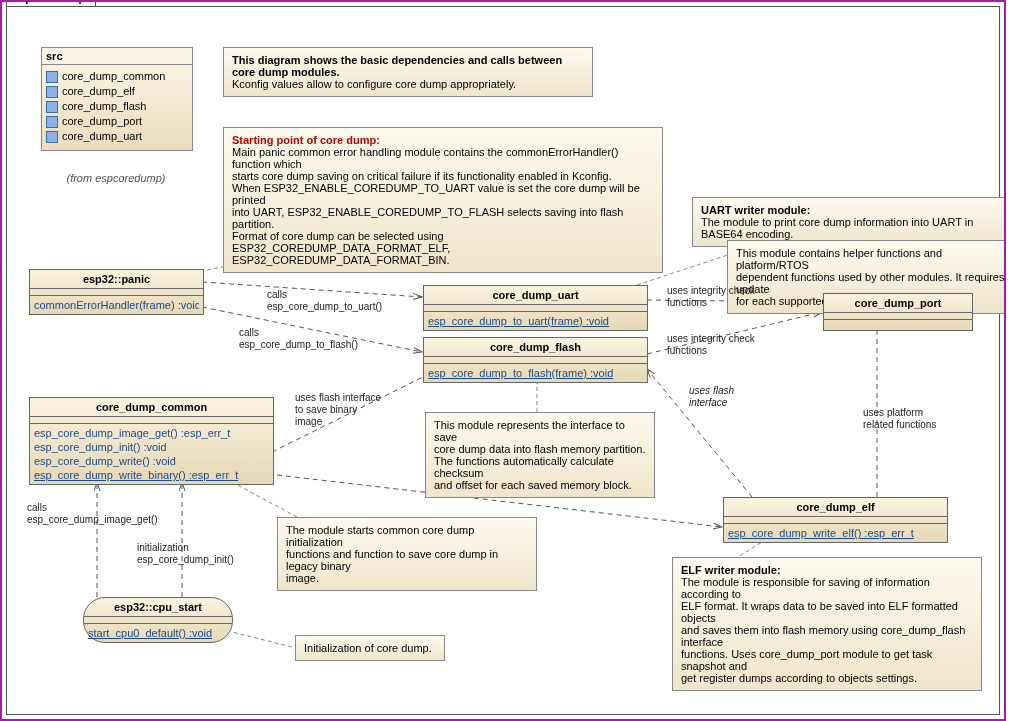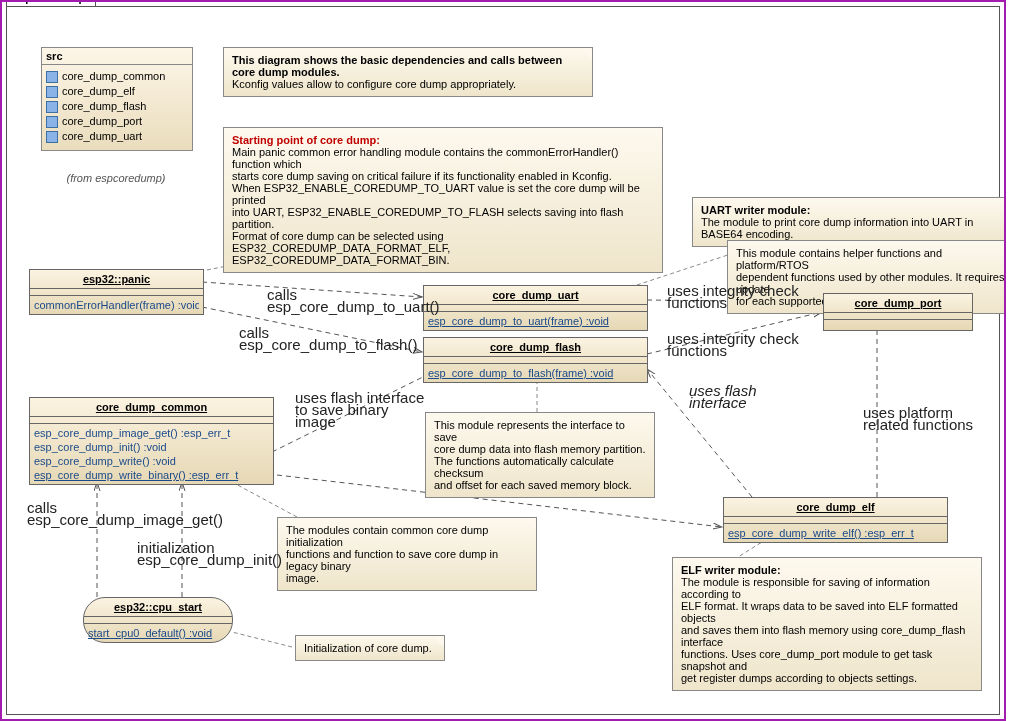--- a/index.html
+++ b/index.html
@@ -15,28 +15,28 @@
   .src-row .ic{width:10px;height:10px;border:1px solid #3b6fa6;background:#8ab4e8;display:inline-block;}
   .src-from{position:absolute;left:34px;top:165px;width:150px;text-align:center;font-style:italic;color:#555;}
   
   .note{position:absolute;border:1px solid #888;background:linear-gradient(#fdf9ee,#efe5cb);padding:6px 8px;box-sizing:border-box;}
   .note::after{content:"";position:absolute;right:-1px;top:-1px;width:0;height:0;border-left:12px solid transparent;border-top:12px solid #888;}
   .note::before{content:"";position:absolute;right:0;top:0;width:0;height:0;border-left:11px solid transparent;border-top:11px solid #fdf9ee;z-index:1;}
   .note b{font-weight:bold;}
   .note .red{color:#c00000;font-weight:bold;}
   
   .cls{position:absolute;border:1px solid #666;background:linear-gradient(#fbf3e1,#e6d8b5);box-sizing:border-box;}
-  .cls .hdr{border-bottom:1px solid #666;text-align:center;font-weight:bold;padding:3px 4px;text-decoration:underline;}
+  .cls .hdr{border-bottom:1px solid #666;text-align:center;font-weight:bold;padding:3px 4px;}
   .cls .sec{border-bottom:1px solid #666;min-height:6px;}
   .cls .ops{padding:2px 4px;}
   .cls .op{color:#1a4a8a;white-space:nowrap;overflow:hidden;text-overflow:clip;line-height:14px;}
   .cls .op.u{text-decoration:underline;}
   
   svg.lines{position:absolute;left:0;top:0;width:100%;height:100%;pointer-events:none;}
-  .lbl{position:absolute;font-size:15px;color:#222;white-space:pre;line-height:12px;}
+  .lbl{position:absolute;font-size:10px;color:#222;white-space:pre;line-height:12px;}
 </style>
 </head>
 <body>
 
 <div class="stage">
   <div class="pkg">
     <div class="pkg-tab">espcoredump</div>
 
     <svg class="lines">
       <defs>
@@ -128,21 +128,21 @@
     </div>
 
     <div class="note" style="left:418px;top:405px;width:230px;">
       <span>This module represents the interface to save</span><br>
       <span>core dump data into flash memory partition.</span><br>
       <span>The functions automatically calculate checksum</span><br>
       <span>and offset for each saved memory block.</span>
     </div>
 
     <div class="note" style="left:270px;top:510px;width:260px;">
-      <span>The modules contain common core dump initialization</span><br>
+      <span>The module starts common core dump initialization</span><br>
       <span>functions and function to save core dump in legacy binary</span><br>
       <span>image.</span>
     </div>
 
     <div class="note" style="left:288px;top:628px;width:150px;">
       <span>Initialization of core dump.</span>
     </div>
 
     <div class="note" style="left:665px;top:550px;width:310px;">
       <b>ELF writer module:</b><br>

